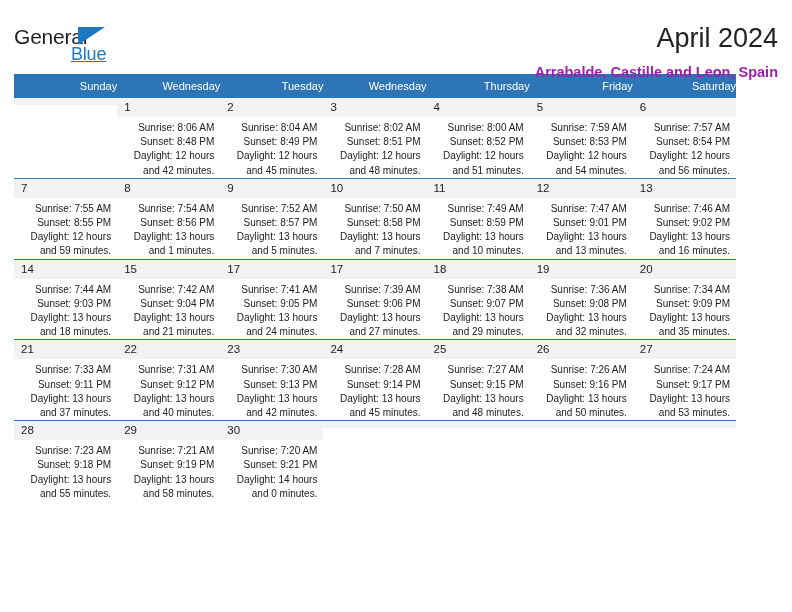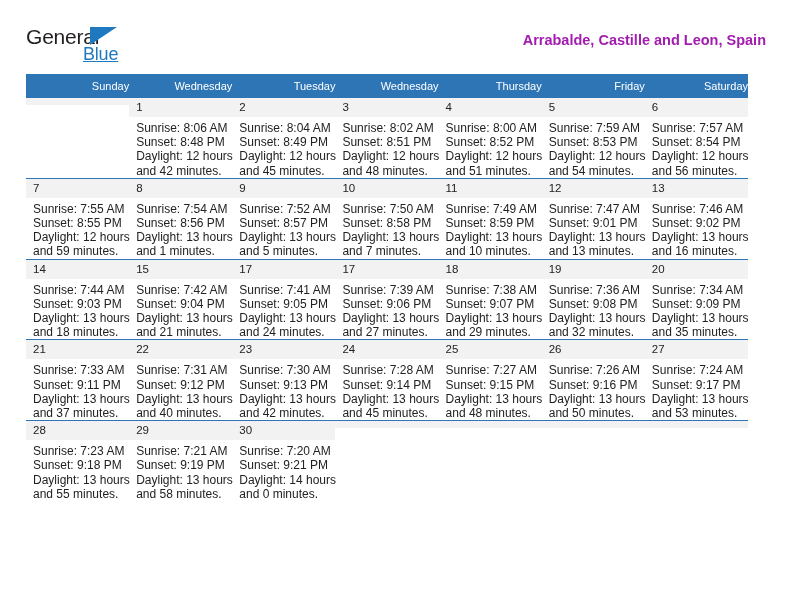--- a/index.html
+++ b/index.html
@@ -12,21 +12,21 @@
     background: #ffffff;
     font-family: "Liberation Sans", sans-serif;
     color: #222222;
     overflow: hidden;
   }
   .page {
     position: relative;
     width: 792px;
     height: 612px;
     box-sizing: border-box;
-    padding: 0 26px;
+    padding: 0 14px;
   }
 
   
   .header {
     position: relative;
     height: 68px;
     padding-top: 22px;
     box-sizing: border-box;
   }
   .logo {
@@ -114,42 +114,44 @@
     font-size: 11.5px;
     color: #222222;
     padding: 3px 0 4px 7px;
     line-height: 12px;
   }
   .daynum.empty {
     color: transparent;
   }
   .cellbody {
     padding: 4px 6px 0 7px;
-    font-size: 12px;
+    font-size: 10px;
     line-height: 14.2px;
     color: #222222;
+    text-align: right;
   }
   .cellbody div {
     white-space: nowrap;
   }
 </style>
 </head>
 <body>
 
 <div class="page">
 
   <div class="header">
 
     <div class="logo">
       <span class="logo-row1">General</span>
       <span class="logo-tri"></span>
       <span class="logo-row2">Blue</span>
     </div>
 
     <div class="title-block">
+      <div class="month-title">April 2024</div>
       <div class="location-title">Arrabalde, Castille and Leon, Spain</div>
     </div>
 
   </div>
 
   <table class="calendar">
     <thead>
       <tr>
         <th>Sunday</th>
         <th>Wednesday</th>

